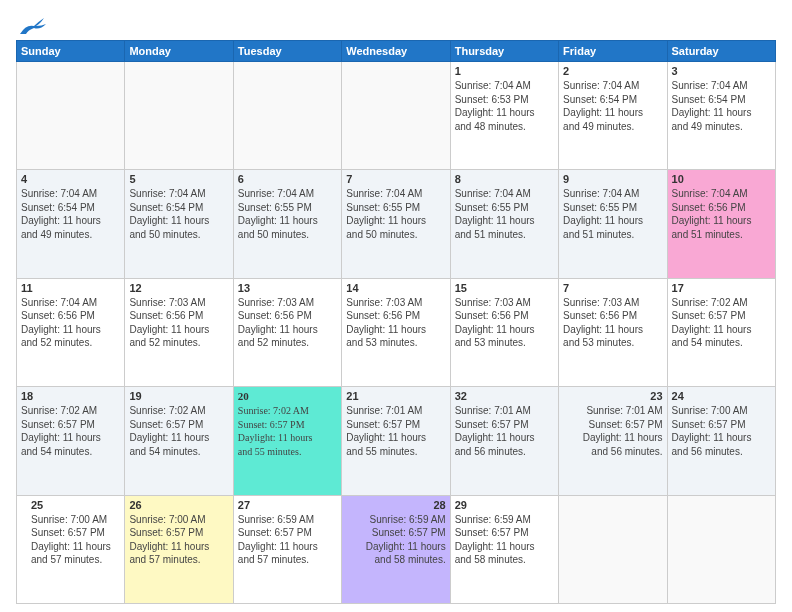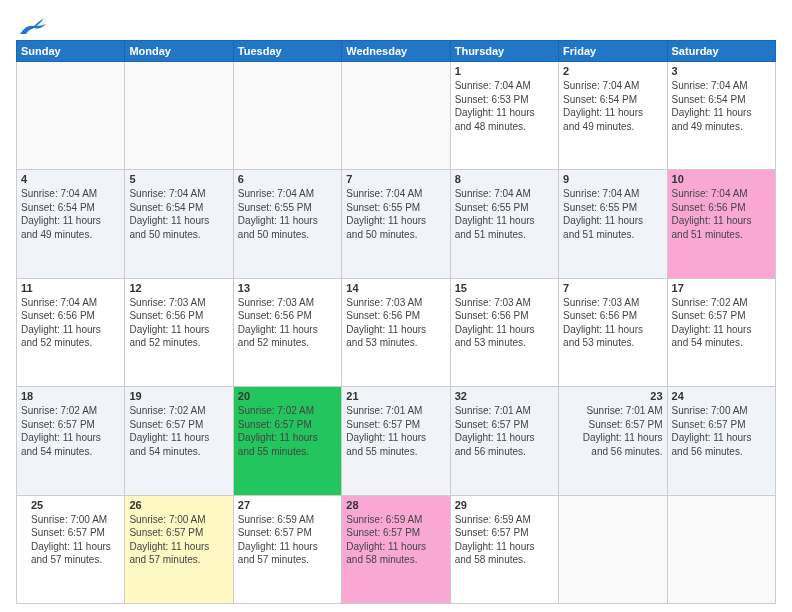--- a/index.html
+++ b/index.html
@@ -219,21 +219,21 @@
         </tr>
         <tr>
           <td style="background: rgb(240, 244, 248);">
             <span class="day-number">18</span>
             <div class="day-info">Sunrise: 7:02 AM<br>Sunset: 6:57 PM<br>Daylight: 11 hours<br>and 54 minutes.</div>
           </td>
           <td style="background: rgb(240, 244, 248);">
             <span class="day-number">19</span>
             <div class="day-info">Sunrise: 7:02 AM<br>Sunset: 6:57 PM<br>Daylight: 11 hours<br>and 54 minutes.</div>
           </td>
-          <td style="background: #22c55e;">
+          <td style="background: #5eead4; font-family: Liberation Serif, serif;">
             <span class="day-number">20</span>
             <div class="day-info">Sunrise: 7:02 AM<br>Sunset: 6:57 PM<br>Daylight: 11 hours<br>and 55 minutes.</div>
           </td>
           <td style="background: rgb(240, 244, 248);">
             <span class="day-number">21</span>
             <div class="day-info">Sunrise: 7:01 AM<br>Sunset: 6:57 PM<br>Daylight: 11 hours<br>and 55 minutes.</div>
           </td>
           <td style="background: rgb(240, 244, 248);">
             <span class="day-number">32</span>
             <div class="day-info">Sunrise: 7:01 AM<br>Sunset: 6:57 PM<br>Daylight: 11 hours<br>and 56 minutes.</div>
@@ -253,21 +253,21 @@
             <div class="day-info">Sunrise: 7:00 AM<br>Sunset: 6:57 PM<br>Daylight: 11 hours<br>and 57 minutes.</div>
           </td>
           <td style="background: #fef9c3;">
             <span class="day-number">26</span>
             <div class="day-info">Sunrise: 7:00 AM<br>Sunset: 6:57 PM<br>Daylight: 11 hours<br>and 57 minutes.</div>
           </td>
           <td style="background: rgb(255, 255, 255);">
             <span class="day-number">27</span>
             <div class="day-info">Sunrise: 6:59 AM<br>Sunset: 6:57 PM<br>Daylight: 11 hours<br>and 57 minutes.</div>
           </td>
-          <td style="background: #f9a8d4;">
+          <td style="background: #c4b5fd; text-align: right;">
             <span class="day-number">28</span>
             <div class="day-info">Sunrise: 6:59 AM<br>Sunset: 6:57 PM<br>Daylight: 11 hours<br>and 58 minutes.</div>
           </td>
           <td style="background: rgb(255, 255, 255);">
             <span class="day-number">29</span>
             <div class="day-info">Sunrise: 6:59 AM<br>Sunset: 6:57 PM<br>Daylight: 11 hours<br>and 58 minutes.</div>
           </td>
           <td class="empty" style="background: rgb(249, 249, 249);"></td>
           <td class="empty" style="background: rgb(249, 249, 249);"></td>
         </tr>

